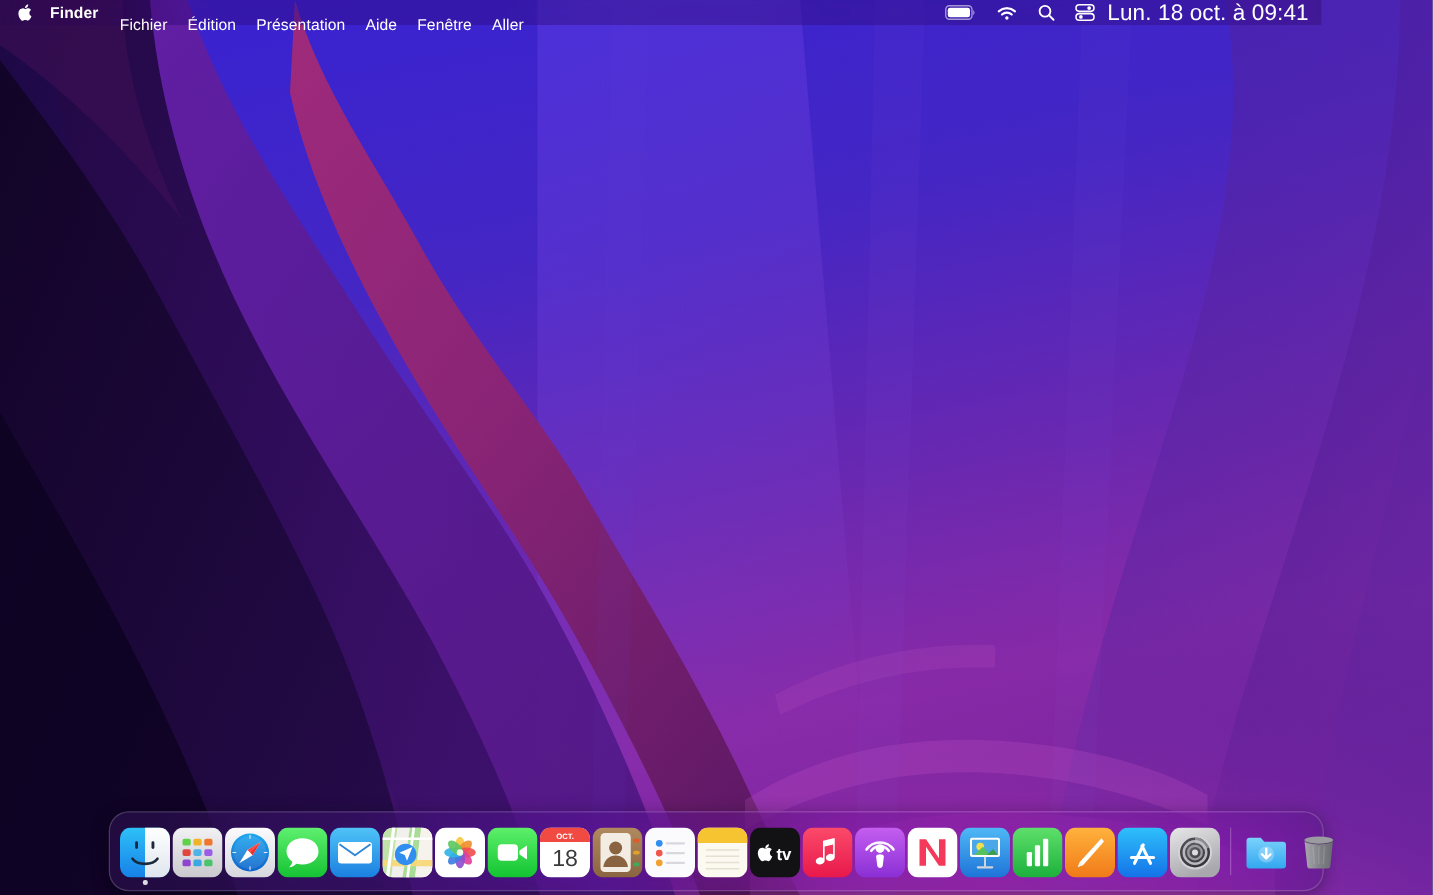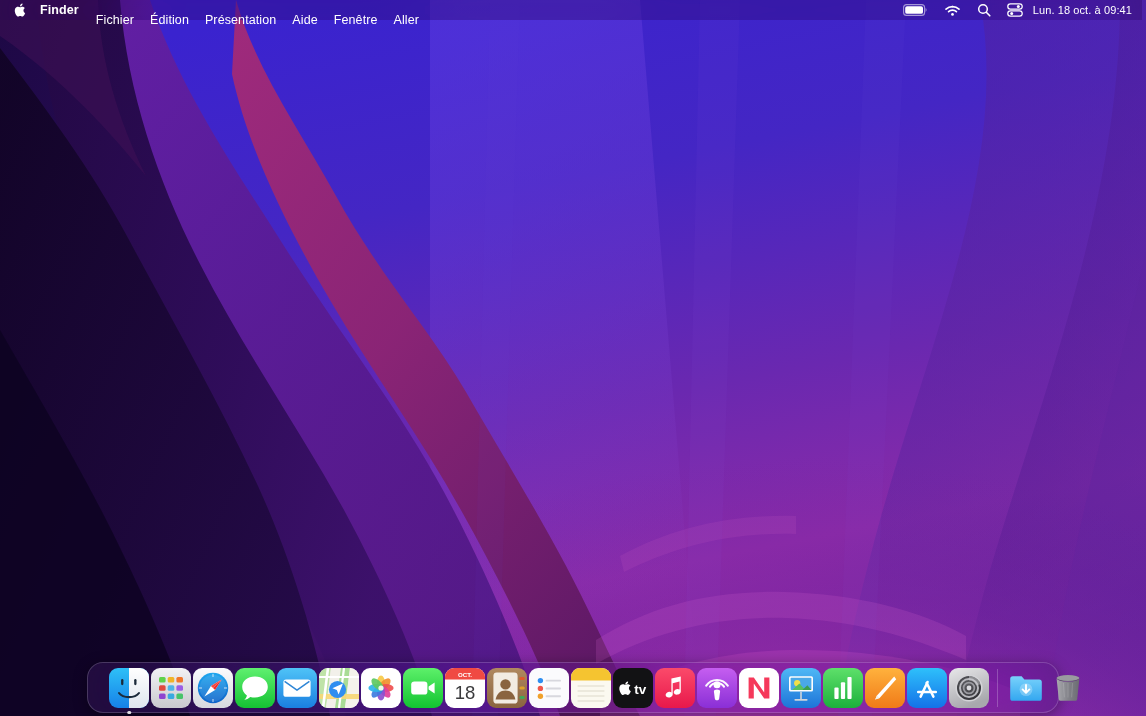--- a/index.html
+++ b/index.html
@@ -9,21 +9,21 @@
     -webkit-font-smoothing:antialiased;
   }
   #desktop { position:relative; width:1146px; height:716px; overflow:hidden; background:#2a0a52; }
 
   
   #wallpaper { position:absolute; inset:0; }
   #wallpaper svg { display:block; width:1146px; height:716px; }
 
   
   #menubar {
-    position:absolute; top:0; left:0; width:1142px; height:20px;
+    position:absolute; top:0; left:0; width:1057px; height:20px;
     display:flex; align-items:flex-end;
     background:rgba(38,10,74,0.33);
     backdrop-filter:blur(28px) saturate(160%);
     -webkit-backdrop-filter:blur(28px) saturate(160%);
     z-index:50;
     color:#fff;
   }
   .mb-left { display:flex; align-items:center; height:20px; padding-left:9px; }
   .mb-right { margin-left:auto; display:flex; align-items:center; height:20px; padding-right:10px; gap:0px; }
 
@@ -38,36 +38,36 @@
     letter-spacing:0.1px;
   }
   .mb-item.bold { font-weight:bold; padding:0 9px; }
 
   .mb-status {
     height:20px; display:flex; align-items:center; justify-content:center;
     padding:0 8px;
   }
   .mb-status svg { display:block; }
   .mb-clock {
-    font-size:11px; color:#fff; height:20px; line-height:20px;
+    font-size:18px; color:#fff; height:20px; line-height:20px;
     white-space:nowrap; padding-left:2px; letter-spacing:0.1px;
   }
 
   
   #dock {
     position:absolute; left:87px; bottom:3px;
-    width:972px; height:51px;
+    width:972px; height:64px;
     border-radius:16px;
     background:rgba(60,30,95,0.38);
     backdrop-filter:blur(34px) saturate(170%);
     -webkit-backdrop-filter:blur(34px) saturate(170%);
     border:0.5px solid rgba(255,255,255,0.18);
     box-shadow:0 3px 14px rgba(0,0,0,0.36);
     display:flex; align-items:center;
-    padding:0 20px;
+    padding:0 7px;
     z-index:40;
   }
   .dock-item {
     position:relative;
     width:41px; height:41px;
     margin:0 0.5px;
     display:flex; align-items:flex-end; justify-content:center;
     flex:0 0 auto;
   }
   .dock-icon { width:40px; height:40px; display:block; border-radius:9px; }

